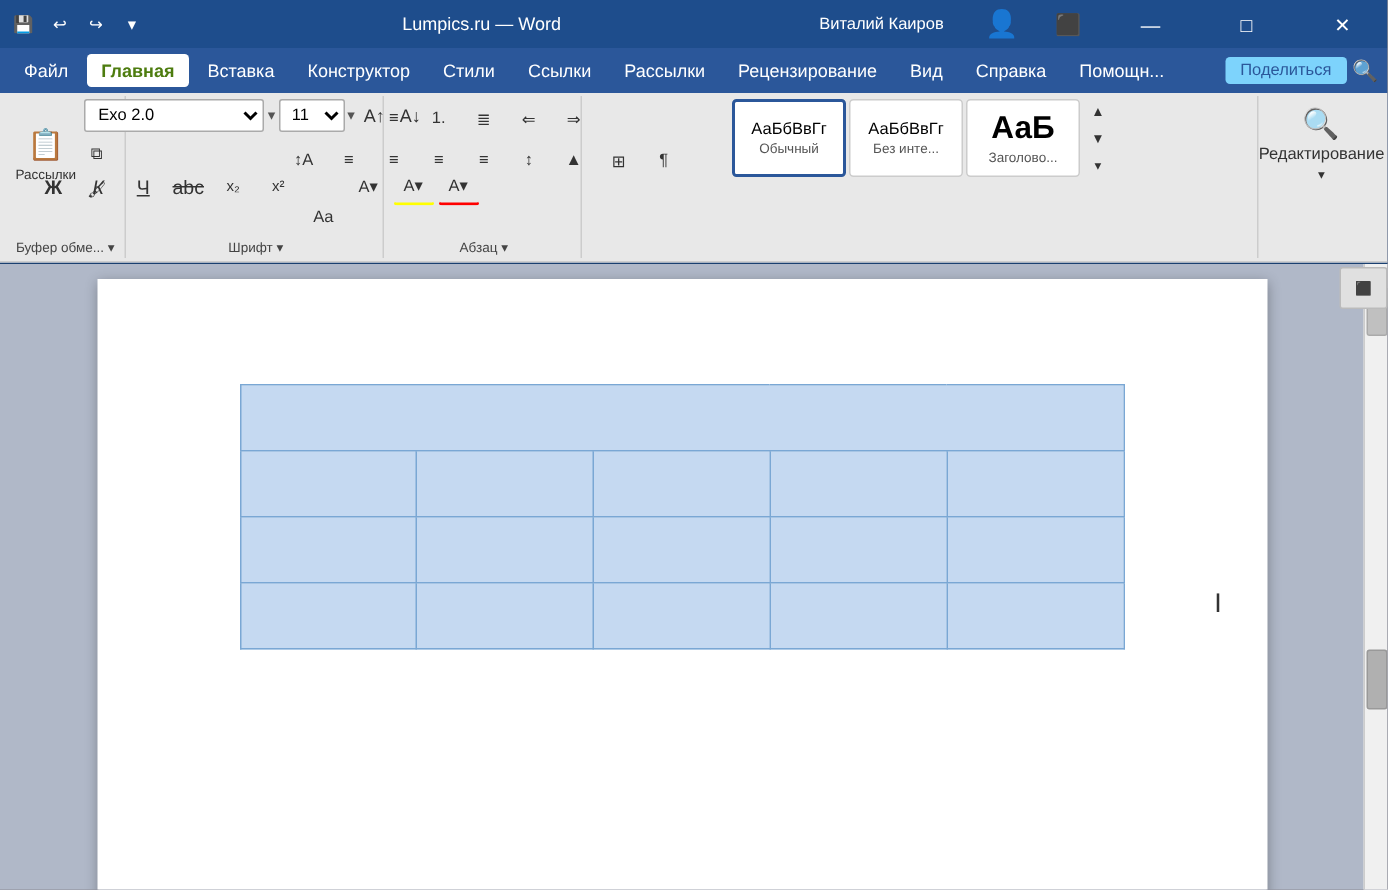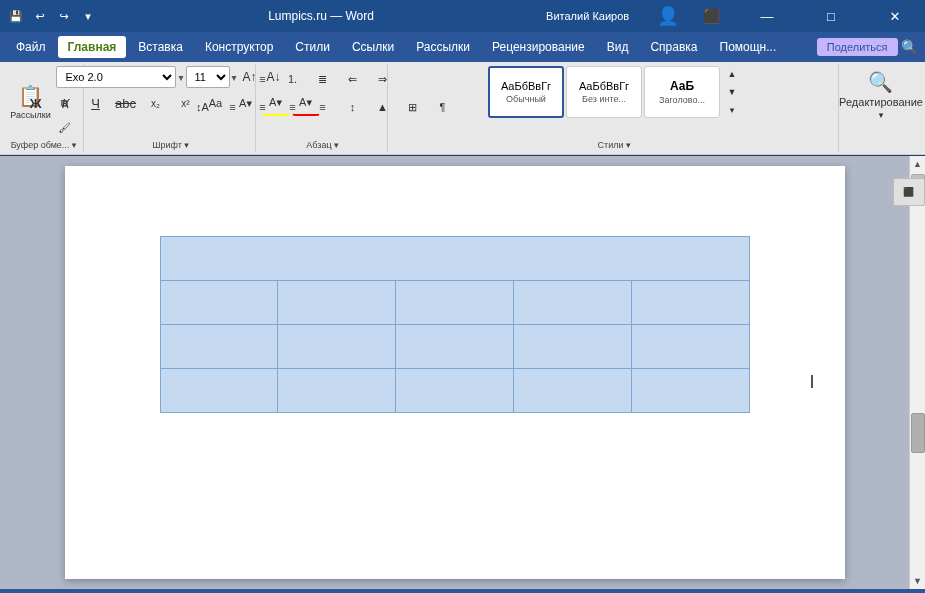--- a/index.html
+++ b/index.html
@@ -286,21 +286,21 @@
     <div class="menu-item">Вставка</div>
     <div class="menu-item">Конструктор</div>
     <div class="menu-item">Стили</div>
     <div class="menu-item">Ссылки</div>
     <div class="menu-item">Рассылки</div>
     <div class="menu-item">Рецензирование</div>
     <div class="menu-item">Вид</div>
     <div class="menu-item">Справка</div>
     <div class="menu-item">Помощн...</div>
     <div style="margin-left:auto; display:flex; align-items:center; gap:4px;">
-      <span style="background:#c4b5fd; color:#2b579a; padding:3px 10px; border-radius:3px; font-size:11px; cursor:pointer;text-align:center;">Поделиться</span>
+      <span style="background:#7dd3fc; color:#2b579a; padding:3px 10px; border-radius:3px; font-size:11px; cursor:pointer;text-align:center;">Поделиться</span>
       <span style="color:white; cursor:pointer; font-size:14px;">🔍</span>
     </div>
   </div>
 
   <div class="toolbar">
 
     <div class="toolbar-group" style="width:80px; padding-bottom:14px;">
       <div class="toolbar-row">
         <div class="tb-btn-lg">
           <span class="btn-icon">📋</span>
@@ -328,21 +328,21 @@
         <div class="tb-btn" style="width:22px;height:22px;font-size:12px;">A↑</div>
         <div class="tb-btn" style="width:22px;height:22px;font-size:12px;">A↓</div>
       </div>
       <div style="display:flex; gap:2px; align-items:center;">
         <div class="tb-btn" style="font-weight:bold;">Ж</div>
         <div class="tb-btn" style="font-style:italic;">К</div>
         <div class="tb-btn" style="text-decoration:underline;">Ч</div>
         <div class="tb-btn" style="text-decoration:line-through;">abc</div>
         <div class="tb-btn" style="font-size:10px;">x₂</div>
         <div class="tb-btn" style="font-size:10px;">x²</div>
-        <div class="tb-btn" style="font-size:11px;">Aa</div>
+        <div class="tb-btn" style="font-size:11px;margin-top:42px;">Aa</div>
         <div class="tb-btn" style="font-size:11px;">A▾</div>
         <div class="tb-btn" style="font-size:11px; border-bottom:2px solid yellow;">А▾</div>
         <div class="tb-btn" style="font-size:11px; border-bottom:2px solid red;">А▾</div>
       </div>
       <div class="toolbar-group-label">Шрифт ▾</div>
     </div>
 
     <div class="toolbar-group" style="width:130px; padding-bottom:14px;">
       <div style="display:flex; gap:2px; margin-bottom:2px;">
         <div class="tb-btn" style="font-size:11px;">≡</div>
@@ -369,30 +369,29 @@
       <div class="styles-row">
         <div class="style-item">
           <div class="style-preview" style="font-size:11px;">АаБбВвГг</div>
           <div class="style-name">Обычный</div>
         </div>
         <div class="style-item">
           <div class="style-preview" style="font-size:11px;">АаБбВвГг</div>
           <div class="style-name">Без инте...</div>
         </div>
         <div class="style-item">
-          <div class="style-preview" style="font-size:12px; font-weight:bold;">АаБ</div>
+          <div class="style-preview" style="font-size:21px; font-weight:bold;">АаБ</div>
           <div class="style-name">Заголово...</div>
         </div>
         <div style="display:flex; flex-direction:column; justify-content:space-between; margin-left:2px;">
           <div class="tb-btn" style="width:16px;height:16px;font-size:9px;">▲</div>
           <div class="tb-btn" style="width:16px;height:16px;font-size:9px;">▼</div>
           <div class="tb-btn" style="width:16px;height:16px;font-size:9px;">▾</div>
         </div>
       </div>
-      <div class="toolbar-group-label">Стили ▾</div>
     </div>
 
     <div class="toolbar-group" style="width:80px; padding-bottom:14px;">
       <div class="tb-btn-lg" style="width:70px; height:58px;">
         <span style="font-size:20px;">🔍</span>
         <span style="font-size:11px;">Редактирование</span>
         <span style="font-size:9px;">▾</span>
       </div>
       <div class="toolbar-group-label"></div>
     </div>

